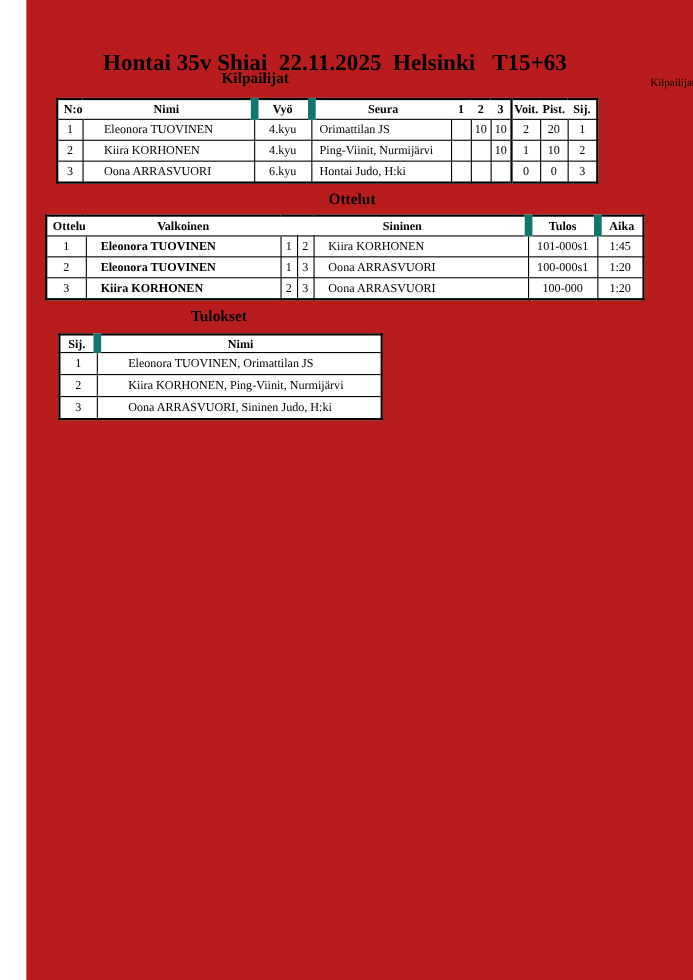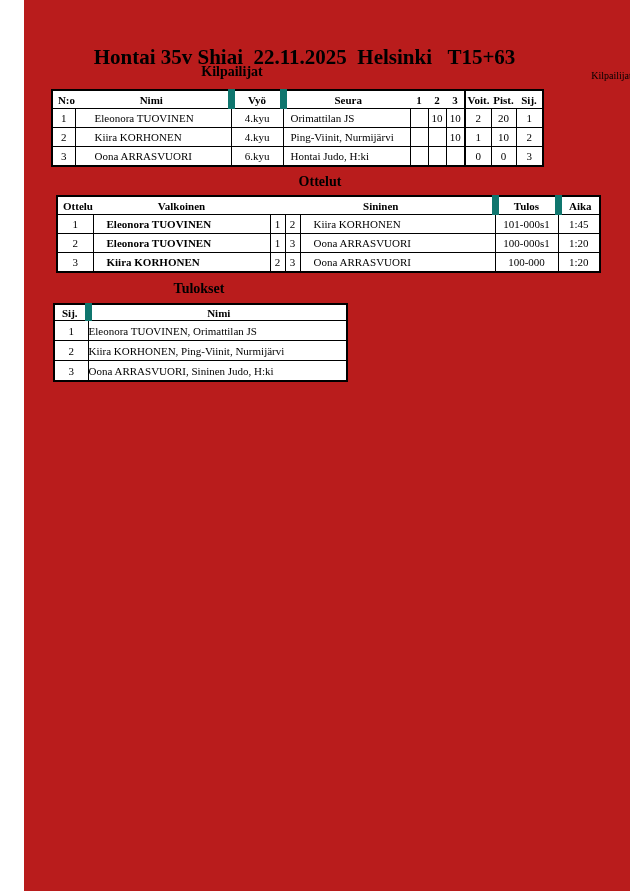--- a/index.html
+++ b/index.html
@@ -37,30 +37,30 @@
   .bl2 { border-left:2px solid #000 !important; }
   .b   { font-weight:bold; }
 
   .t1 { left:27px; top:89px;  width:491px; }
   .t1 th { height:17px; }
   .t1 td { height:18px; }
   .t1 td.name { text-align:left; padding-left:19px; }
   .t1 td.club { text-align:left; padding-left:7px; }
   .t1 th.first { text-align:right; padding-left:2px; }
 
-  .t2 { left:32px; top:195px; width:543px; }
+  .t2 { left:17px; top:195px; width:543px; }
   .t2 th { height:17px; }
   .t2 td { height:18px; }
   .t2 th.first { text-align:left; padding-left:5px; }
   .t2 td.fighter { text-align:left; padding-left:13px; }
 
   .t3 { left:29px; top:303px; width:293px; }
   .t3 th { height:15px; }
   .t3 td { height:19px; }
-  .t3 td.name { text-align:left; padding-left:0; }
+  .t3 td.name { text-align:left; padding-left:28px; }
 </style>
 </head>
 <body>
 
 <div class="page">
 
   <div class="title">Hontai 35v Shiai  22.11.2025  Helsinki   T15+63</div>
   <div class="sec-title sec-kilpailijat">Kilpailijat</div>
   <div class="count-label">Kilpailijat: 3</div>
 

